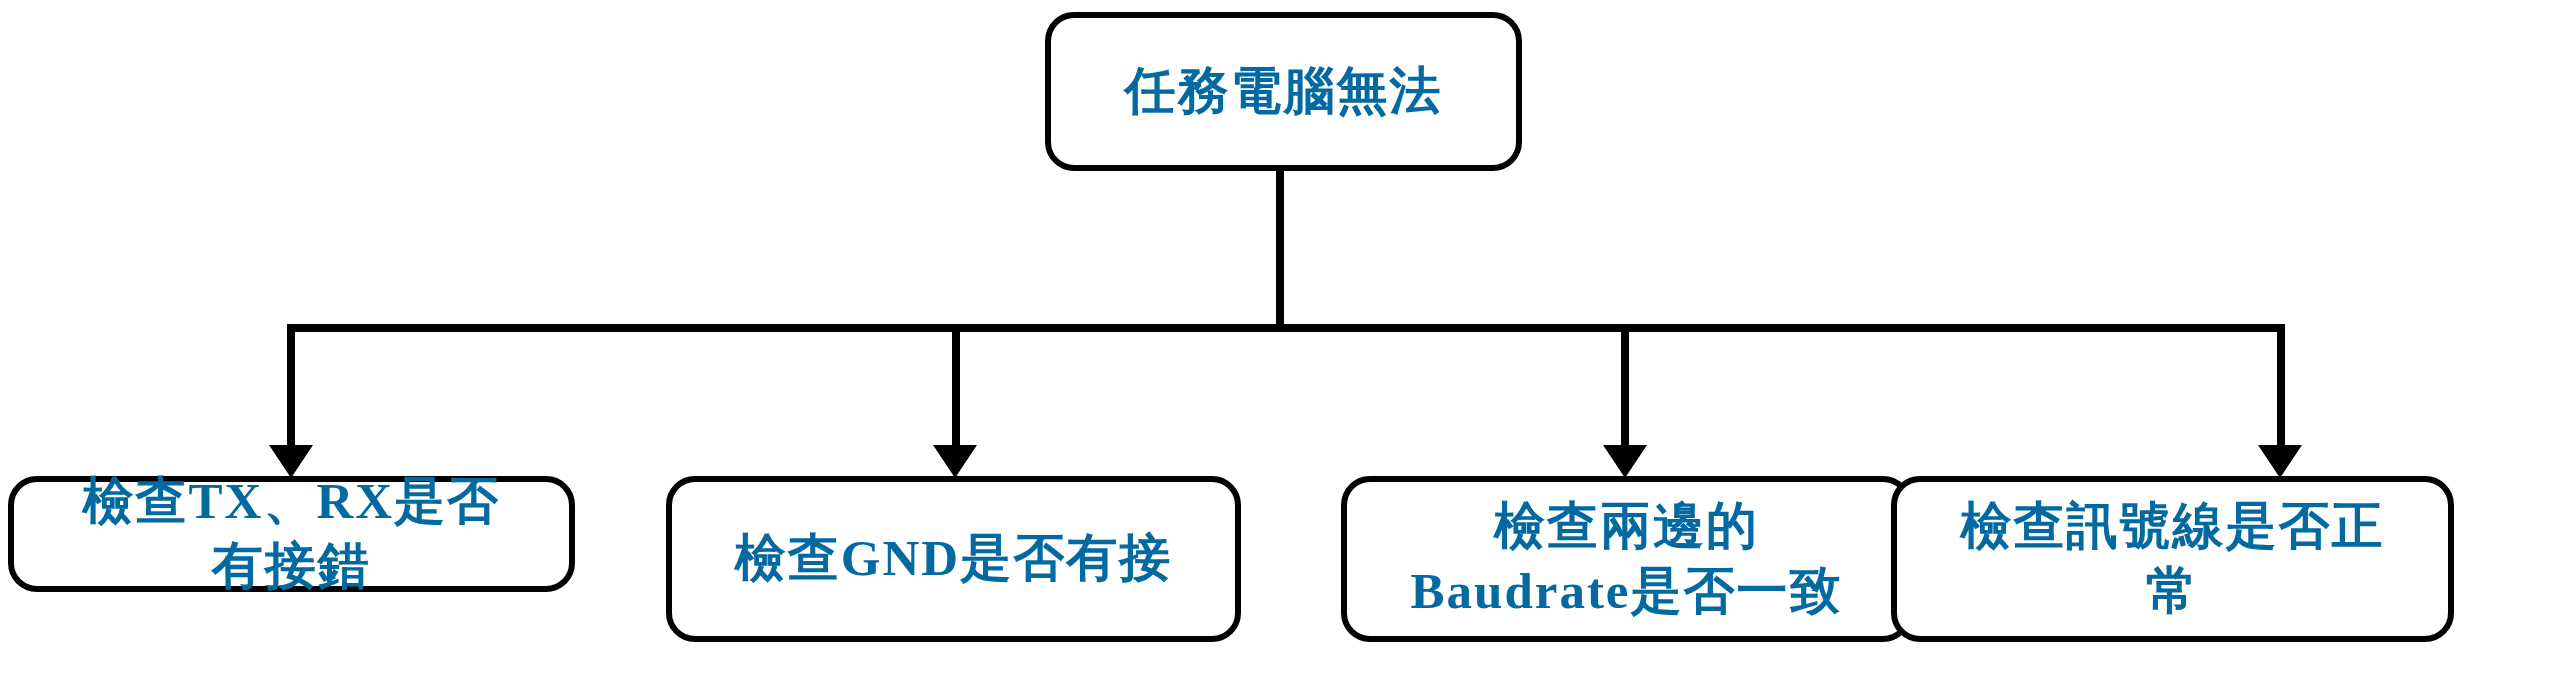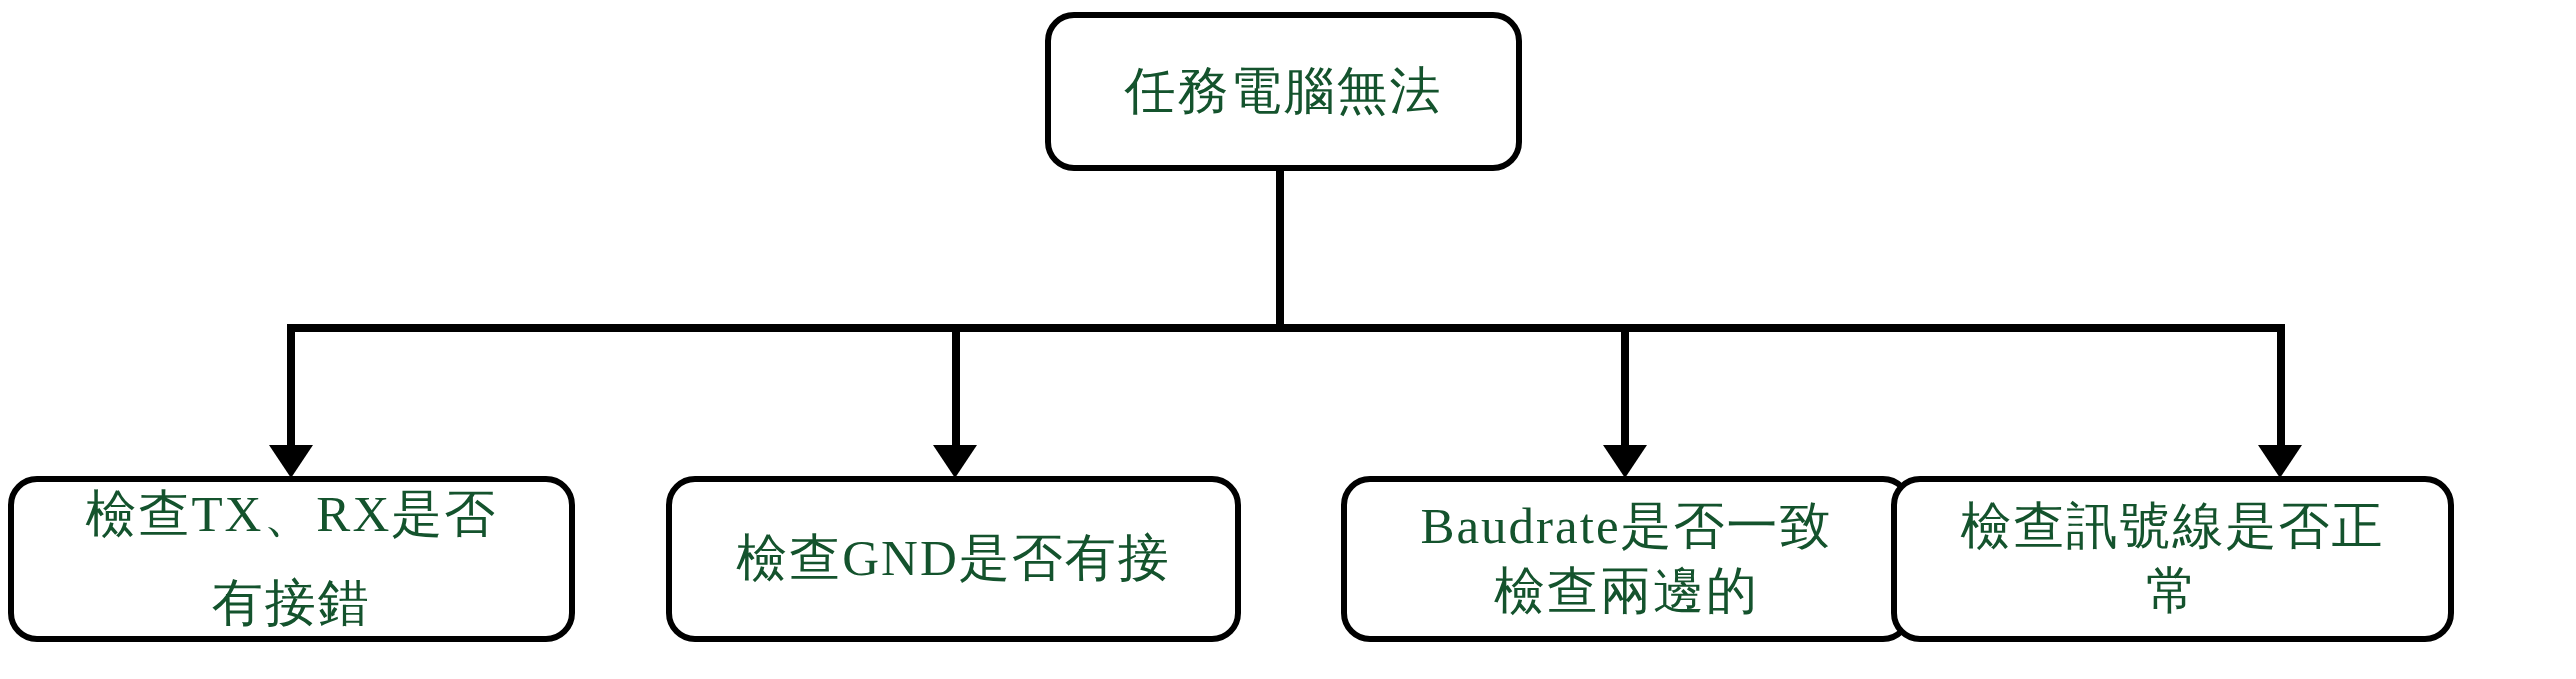--- a/index.html
+++ b/index.html
@@ -6,44 +6,45 @@
   html, body {
     margin: 0;
     padding: 0;
     background: #ffffff;
   }
   .canvas {
     position: relative;
     width: 2576px;
     height: 679px;
     background: #ffffff;
-    color: #14532d;
+    color: #0369a1;
     font-family: "Liberation Serif", "DejaVu Serif", serif;
     overflow: hidden;
+    font-weight: bold;
   }
   .node {
     position: absolute;
     box-sizing: border-box;
     border: 6.8px solid #000000;
     border-radius: 29px;
     background: #ffffff;
     display: flex;
     flex-direction: column;
     align-items: center;
     justify-content: center;
     text-align: center;
     font-size: 51px;
     line-height: 1.28;
     letter-spacing: 2px;
   }
   .node span { display: block; white-space: nowrap; }
   .node span:empty { display: none; }
 
   .node-root { left: 1045px; top: 11.7px;  width: 477px; height: 159px; }
-  .node-c0   { left: 7.8px;    top: 476px; width: 567px; height: 166px; justify-content: space-between; }
+  .node-c0   { left: 7.8px;    top: 476px; width: 567px; height: 116px; }
   .node-c1   { left: 666px;  top: 476px; width: 575px; height: 166px; }
   .node-c2   { left: 1341px; top: 476px; width: 571px; height: 166px; }
   .node-c3   { left: 1891px; top: 476px; width: 563px; height: 166px; }
 
   .line { position: absolute; background: #000000; }
   .root-stem { left: 1276px; top: 166px; width: 7.8px; height: 162px; }
   .h-bar     { left: 287px;  top: 324px; width: 1997px; height: 7.8px; }
   .stem      { top: 324px; width: 7.8px; height: 125px; }
   .stem-0 { left: 287px; }
   .stem-1 { left: 952px; }
@@ -90,22 +91,22 @@
     <span>檢查TX、RX是否</span>
     <span>有接錯</span>
   </div>
 
   <div class="node node-c1">
     <span>檢查GND是否有接</span>
 
   </div>
 
   <div class="node node-c2">
+    <span>檢查兩邊的</span>
     <span>Baudrate是否一致</span>
-    <span>檢查兩邊的</span>
   </div>
 
   <div class="node node-c3">
     <span>檢查訊號線是否正</span>
     <span>常</span>
   </div>
 
 </div>
 
 

